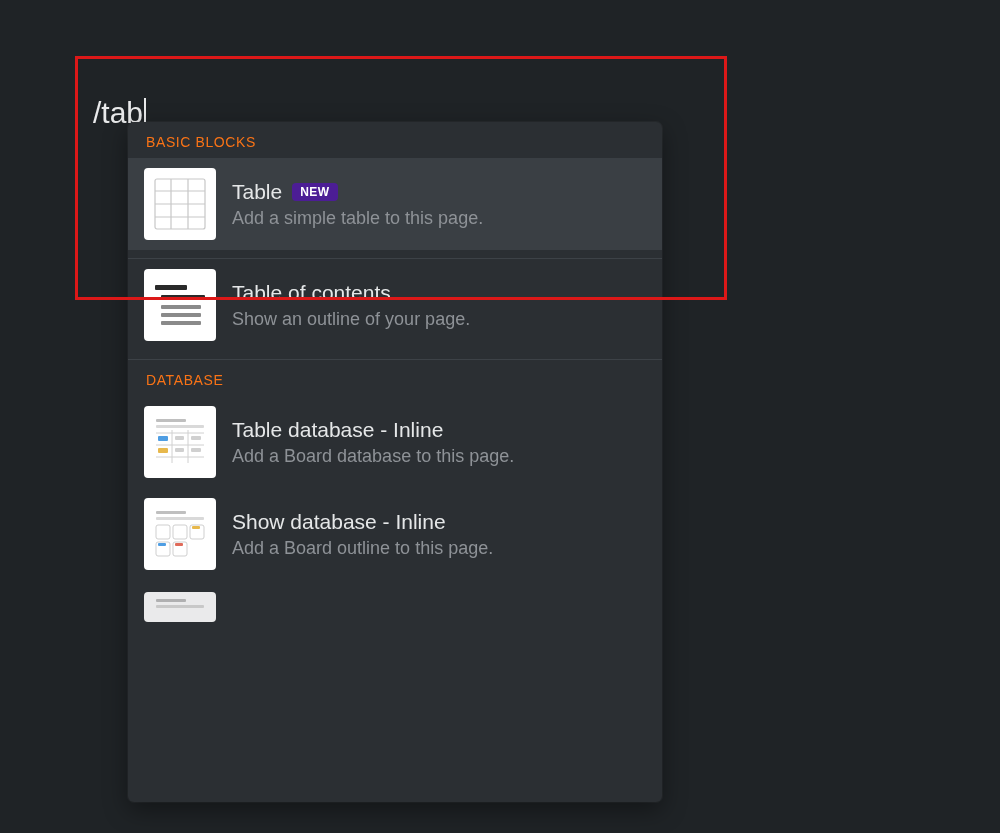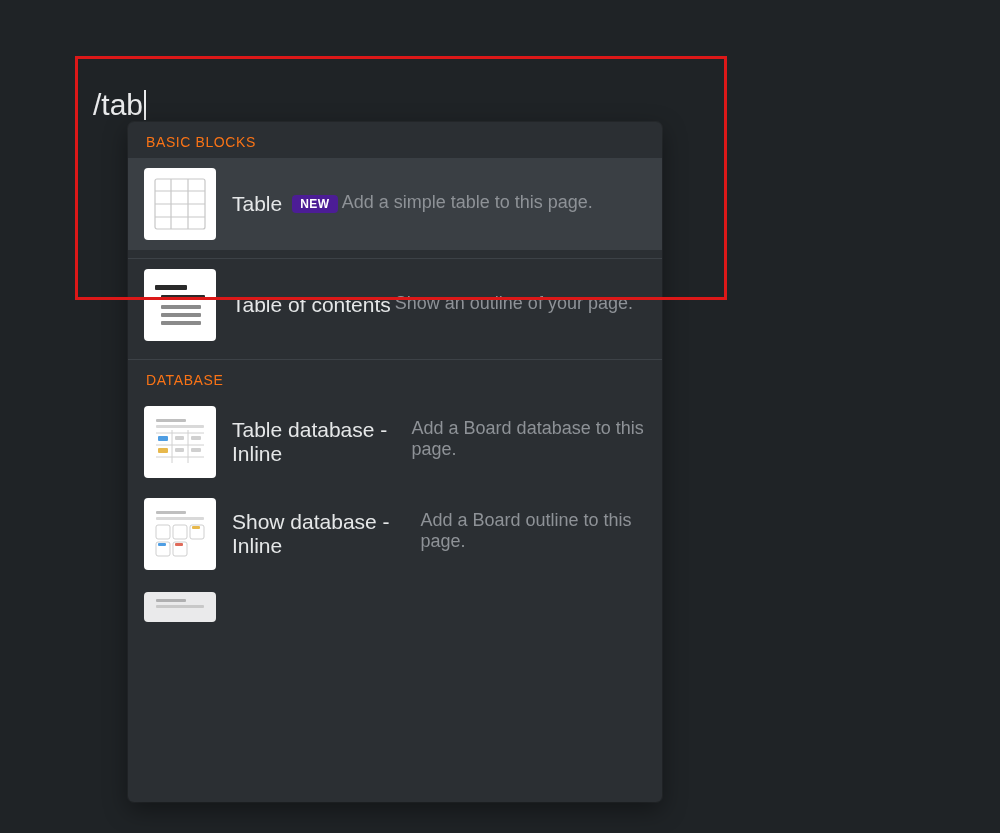--- a/index.html
+++ b/index.html
@@ -17,21 +17,21 @@
       top: 56px;
       width: 652px;
       height: 244px;
       border: 3px solid #dc1818;
       pointer-events: none;
       z-index: 10;
     }
     .slash-input {
       position: absolute;
       left: 93px;
-      top: 88px;
+      top: 96px;
       color: #e9eaeb;
       font-size: 30px;
       font-weight: 400;
       display: flex;
       align-items: center;
     }
     .caret {
       display: inline-block;
       width: 2px;
       height: 30px;
@@ -72,21 +72,21 @@
       background: #ffffff;
       border-radius: 4px;
       flex-shrink: 0;
       display: flex;
       align-items: center;
       justify-content: center;
       overflow: hidden;
     }
     .item-text {
       display: flex;
-      flex-direction: row;
+      flex-direction: column;
       gap: 4px;
     }
     .item-title {
       color: #e5e7e8;
       font-size: 21px;
       font-weight: 400;
       display: flex;
       align-items: center;
       gap: 10px;
     }

